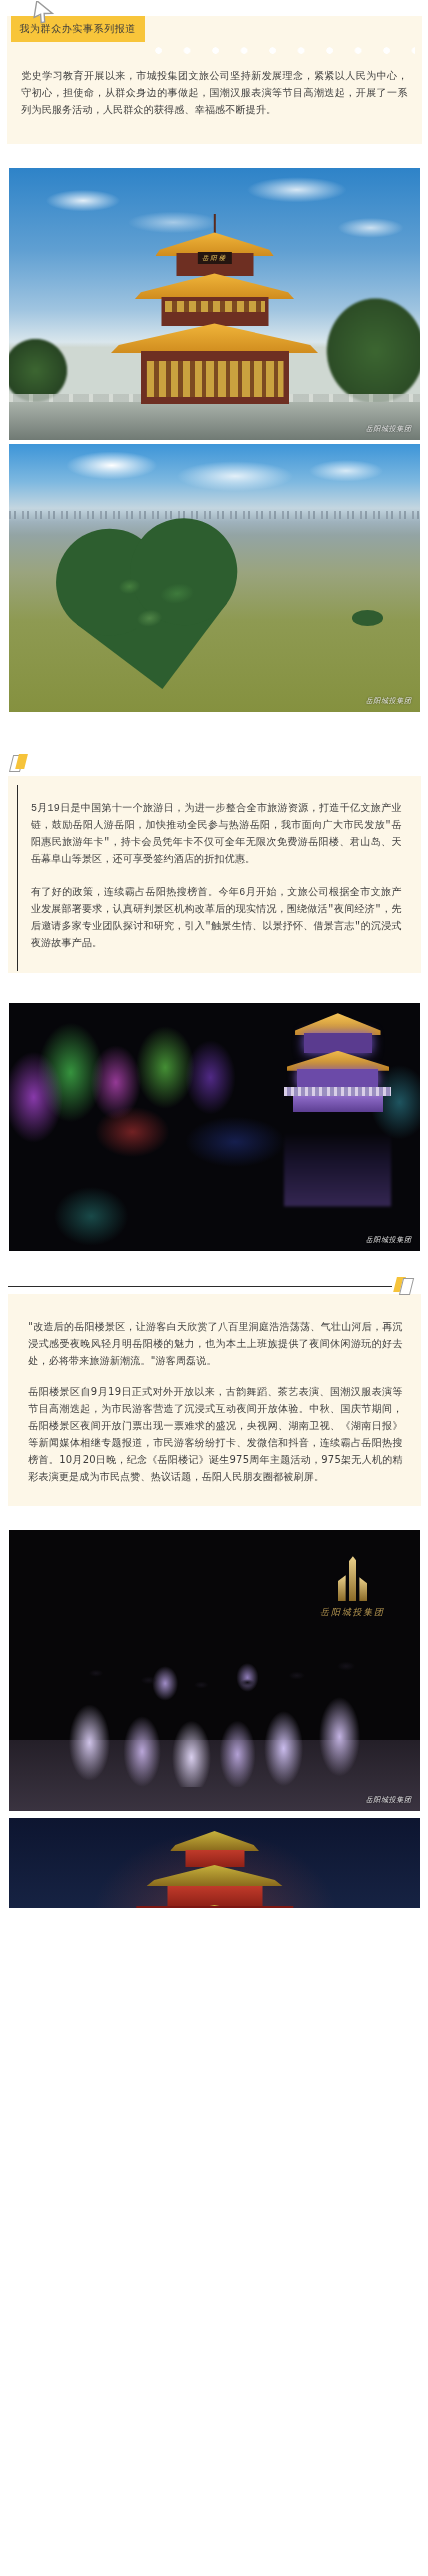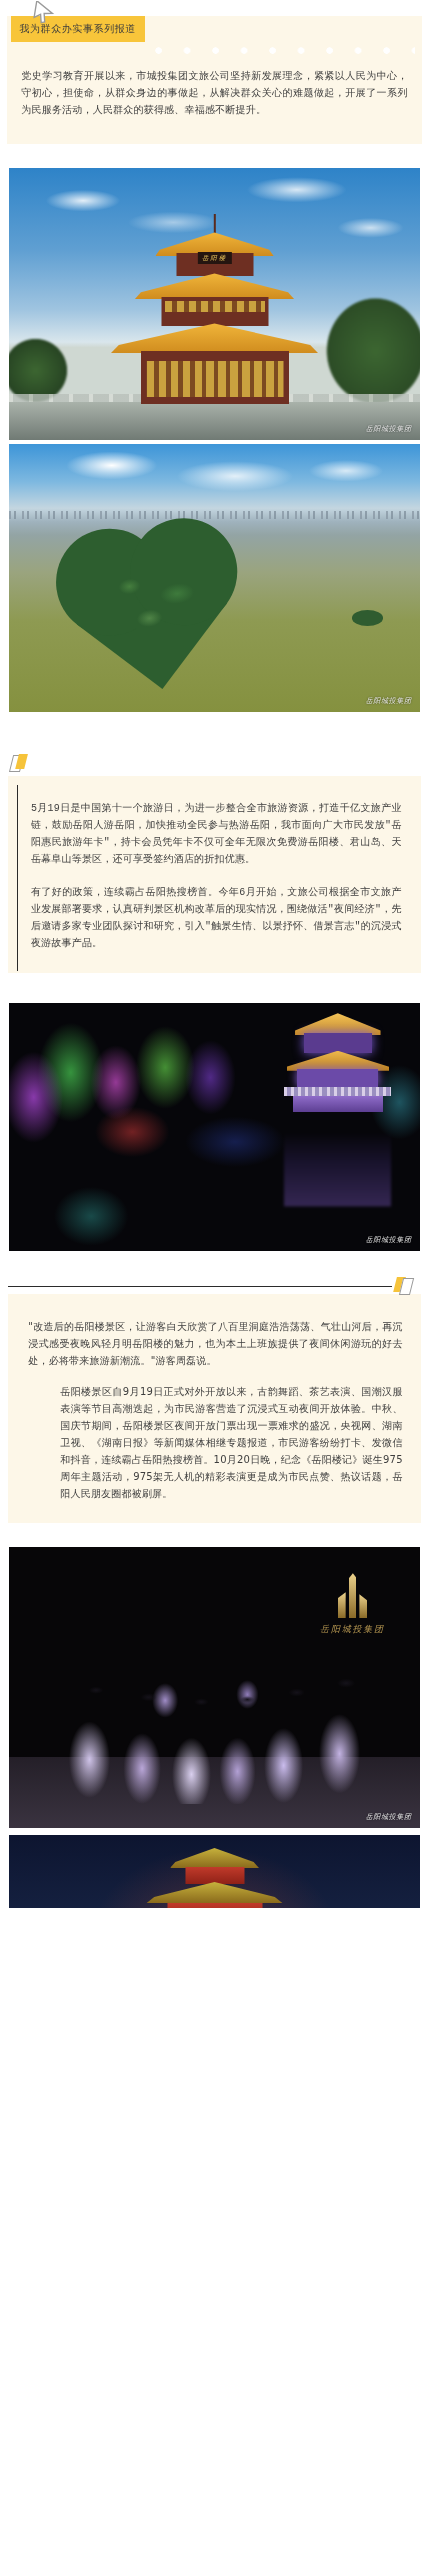--- a/index.html
+++ b/index.html
@@ -180,21 +180,21 @@
   .pi-left .w{left:0;top:1.2px;} .pi-left .y{left:6.5px;top:0;}
   .pi-right .y{left:0;top:0;} .pi-right .w{left:6.5px;top:1.2px;background:#fff;}
   .sec-panel{margin:2.4px 8.3px 0;position:relative;font-family:Liberation Mono, monospace;}
   .vline{position:absolute;left:8.3px;top:8.3px;bottom:2.4px;width:1.2px;background:#2a2a2a;}
   .sec-panel .inner{padding:24px 19px 21.4px 22.6px;}
   .sec-panel .para{margin:0 0 15.4px;} .sec-panel .para:last-child{margin-bottom:0;}
   .sep-row{position:relative;margin-top:27px;height:15.4px;}
   .sep-line{position:absolute;left:8.3px;right:37px;top:7.7px;height:1.2px;background:#2b2b2b;}
   .sep-row .page-icon{position:absolute;right:14.2px;top:-1.2px;}
   .quote-panel{margin:0 8.3px;padding:24px 18px 21.4px 20px;}
-  .quote-panel .para{margin:0 0 14.2px;} .quote-panel .para:last-child{margin-bottom:0;margin-left:32px;}
+  .quote-panel .para{margin:0 0 14.2px;} .quote-panel .para:last-child{margin-bottom:0;}
   .box-panel{position:relative;margin:39px 9.5px 0;border:1.2px solid #2d2d2d;background:#FDF7E8;padding:21.4px 9.5px 16.6px 12px;}
   .box-decor-circle{position:absolute;left:4.7px;top:-10.7px;width:19px;height:19px;border-radius:50%;background:#F6C33A;
      box-shadow:inset 4.7px 3.6px 0 -2.4px rgba(90,70,20,.0);}
   .box-decor-circle i{position:absolute;left:3.6px;top:5.3px;width:8.3px;height:8.3px;background:
      radial-gradient(circle at 1.2px 1.2px,#4a4a4a 0.9px,transparent 1.2px),
      radial-gradient(circle at 5.3px 3px,#4a4a4a 0.9px,transparent 1.2px),
      radial-gradient(circle at 2.4px 6.5px,#4a4a4a 0.9px,transparent 1.2px);}
   .box-decor-dots{position:absolute;left:-6px;top:-18px;width:18px;height:18px;background:
      radial-gradient(circle at 1.8px 1.8px,#555 0.9px,transparent 1.2px);background-size:6px 6px;}
 </style>
@@ -203,21 +203,21 @@
 
 <div class="page">
 
   <svg class="cursor" viewBox="0 0 24 24">
     <path d="M3 2 L21 9 L13.5 11.5 L16.5 19 L13.5 20.8 L10.5 13.3 L5.5 18 Z" fill="#ffffff" stroke="#9a9a9a" stroke-width="1.3" transform="rotate(18 12 12)"></path>
   </svg>
 
   <div class="intro-panel panel">
     <div class="badge">我为群众办实事系列报道</div>
     <div class="dots-row"></div>
-    <p class="para">党史学习教育开展以来，市城投集团文旅公司坚持新发展理念，紧紧以人民为中心，守初心，担使命，从群众身边的事做起，从解决群众关心的难题做起，开展了一系列为民服务活动，人民群众的获得感、幸福感不断提升。</p>
+    <p class="para">党史学习教育开展以来，市城投集团文旅公司坚持新发展理念，紧紧以人民为中心，守初心，担使命，从群众身边的事做起，国潮汉服表演等节目高潮迭起，开展了一系列为民服务活动，人民群众的获得感、幸福感不断提升。</p>
   </div>
 
   <div class="gap" style="height:24px"></div>
 
   <div class="photo p1">
     <div class="clouds"></div>
     <div class="tree-r"></div>
     <div class="tree-l"></div>
     <div class="rail"></div>
     <div class="pave"></div>

